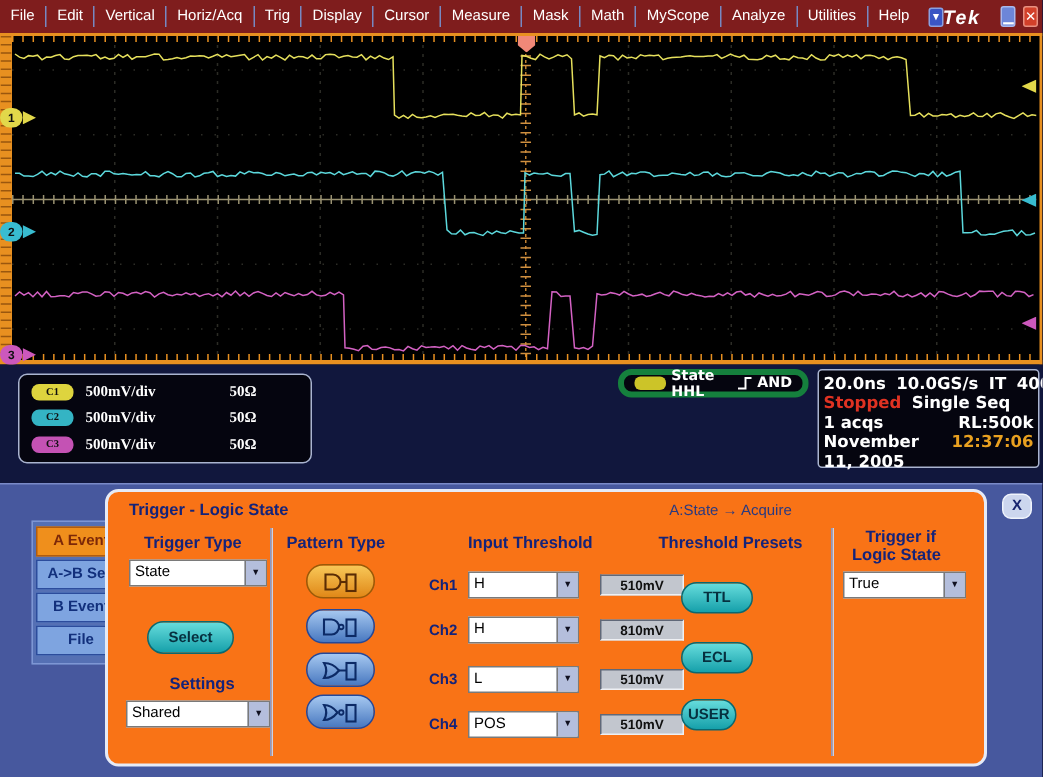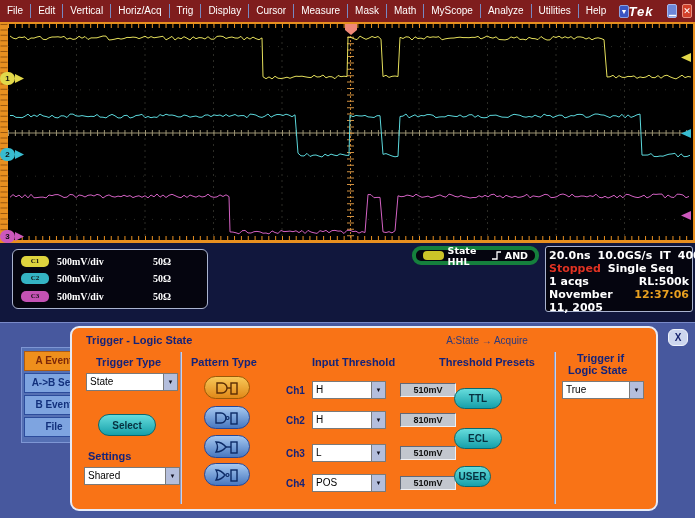--- a/index.html
+++ b/index.html
@@ -226,21 +226,21 @@
     <div class="dlg-context">A:State → Acquire</div>
     <div class="vdiv" style="left:108px;"></div>
     <div class="vdiv" style="left:482px;"></div>
 
     <div class="heading" style="left:24px; top:28px;">Trigger Type</div>
     <div class="dd" style="left:14px; top:45px; width:92px;">
       <span class="val">State</span>
       <span class="btn">▼</span>
     </div>
     <div class="teal-btn" style="left:26px; top:86px; width:58px; height:22px;">Select</div>
-    <div class="heading" style="left:16px; top:122px;">Settings</div>
+    <div class="heading" style="left:41px; top:122px;">Settings</div>
     <div class="dd" style="left:12px; top:139px; width:96px;">
       <span class="val">Shared</span>
       <span class="btn">▼</span>
     </div>
 
     <div class="heading" style="left:119px; top:28px;">Pattern Type</div>
     <div class="pat-btn selected" style="top:48px;" title="AND">
       <svg width="26" height="16">
         <path d="M3,3 h5 a5,5 0 0 1 0,10 h-5 z" fill="none" stroke="#5a2c04" stroke-width="1.4"></path>
         <line x1="13" y1="8" x2="17" y2="8" stroke="#5a2c04" stroke-width="1.4"></line>

